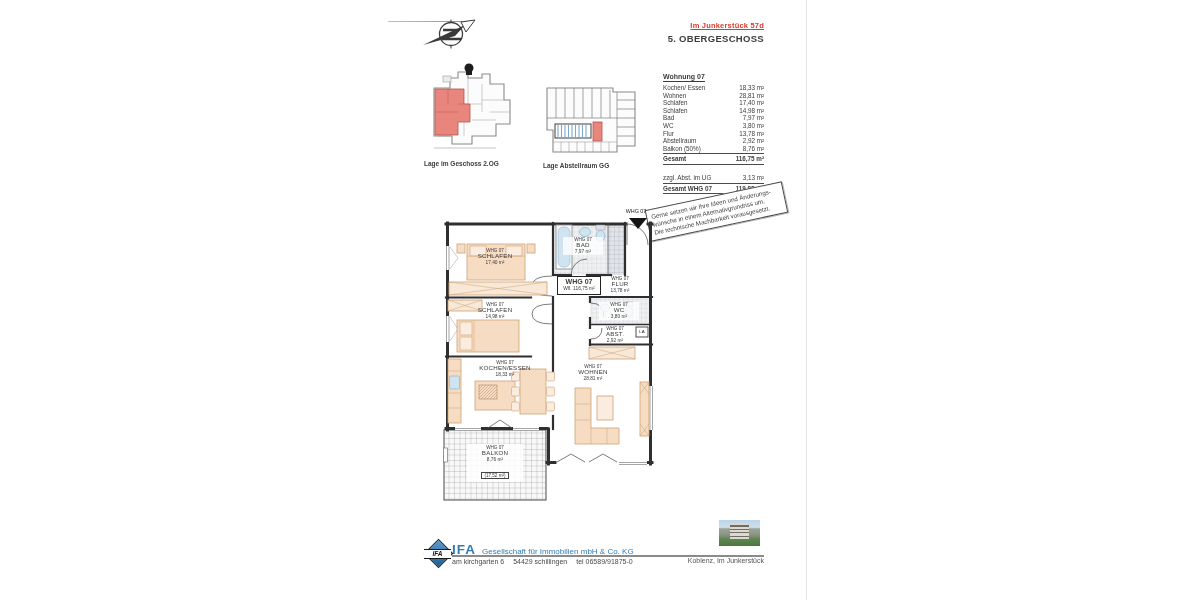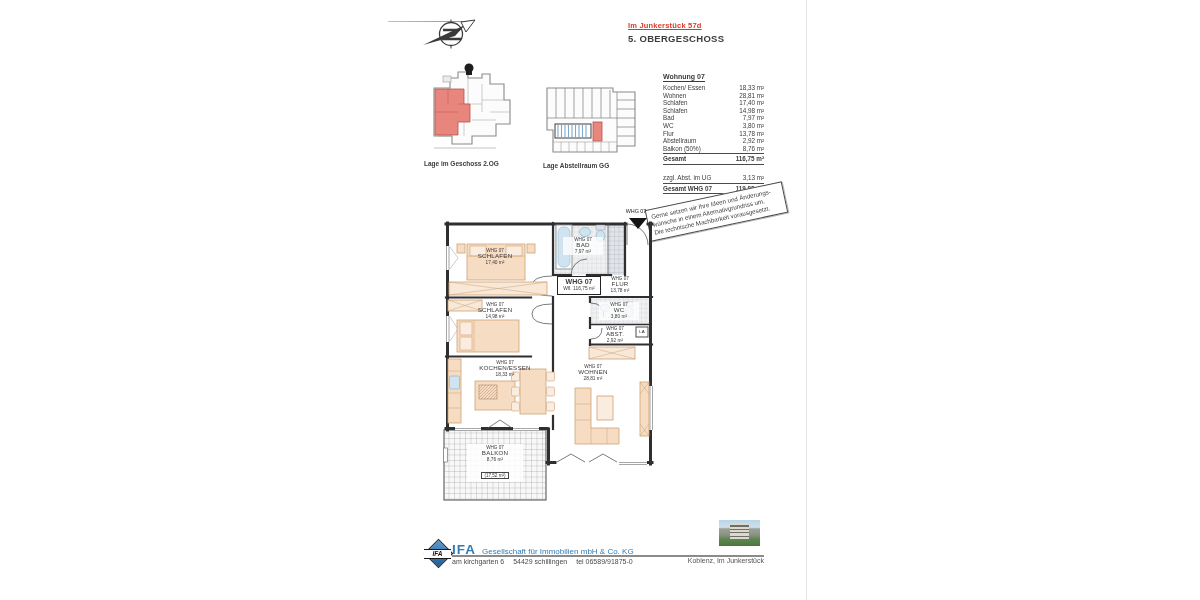--- a/index.html
+++ b/index.html
@@ -6,21 +6,21 @@
   #canvas{position:relative;width:1200px;height:600px;background:#ffffff;overflow:hidden;
           font-family:"Liberation Sans", sans-serif;color:#3b3b3b;}
   .abs{position:absolute;}
 
   
   #scan-line-top{left:388px;top:21px;width:84px;height:1px;
     background:linear-gradient(90deg,#d8c46a,#d4766a);}
   #scan-line-right{left:806px;top:0;width:1px;height:600px;background:#e6e6e6;}
 
   
-  #header{left:628px;top:21px;width:136px;text-align:left;}
+  #header{left:628px;top:21px;width:136px;text-align:right;}
   #header .addr{color:#d93a2b;font-weight:bold;font-size:7.5px;text-decoration:underline;letter-spacing:.2px;}
   #header .floor{color:#3c3c3c;font-weight:bold;font-size:9.5px;margin-top:3px;letter-spacing:.3px;}
 
   
   .loc-caption{font-size:6.5px;font-weight:bold;color:#3c3c3c;margin-top:2px;}
   #locplan1{left:424px;top:60px;width:92px;}
   #locplan2{left:543px;top:82px;width:98px;}
 
   
   #area-table{left:663px;top:65px;width:101px;}

